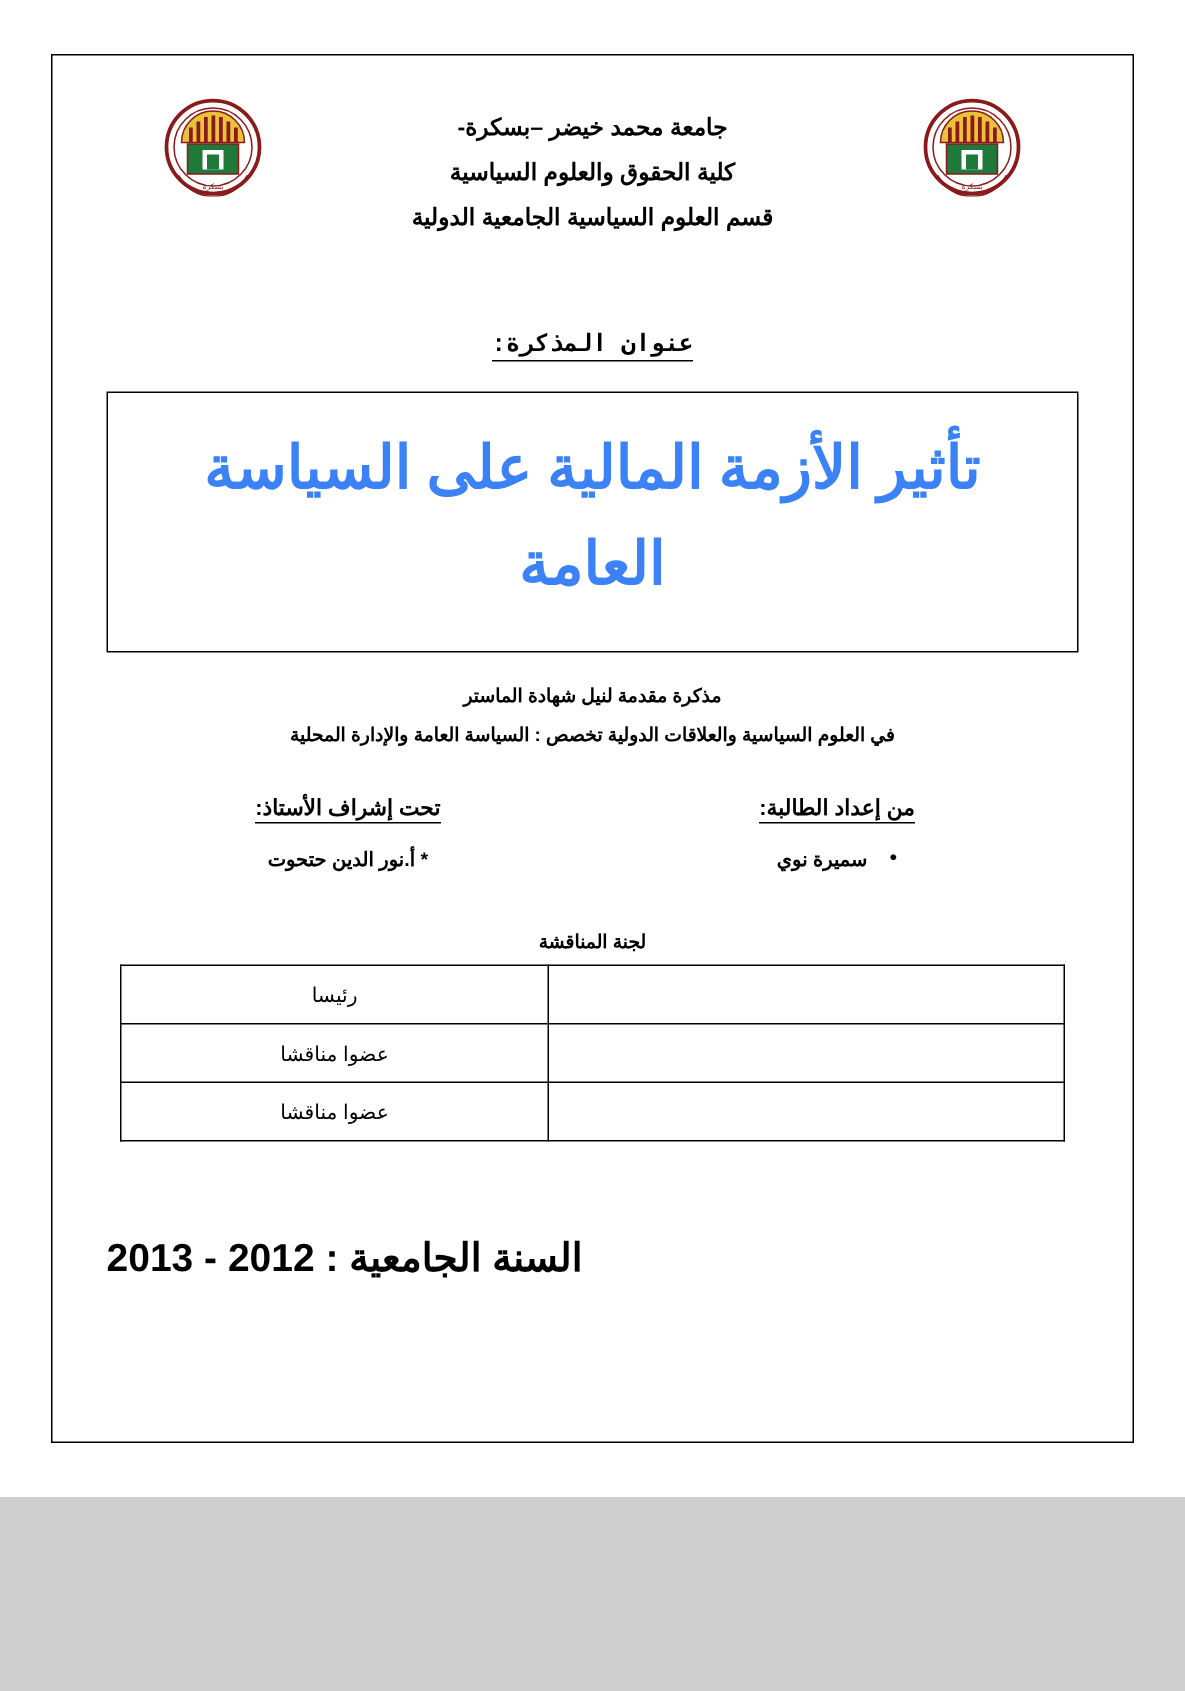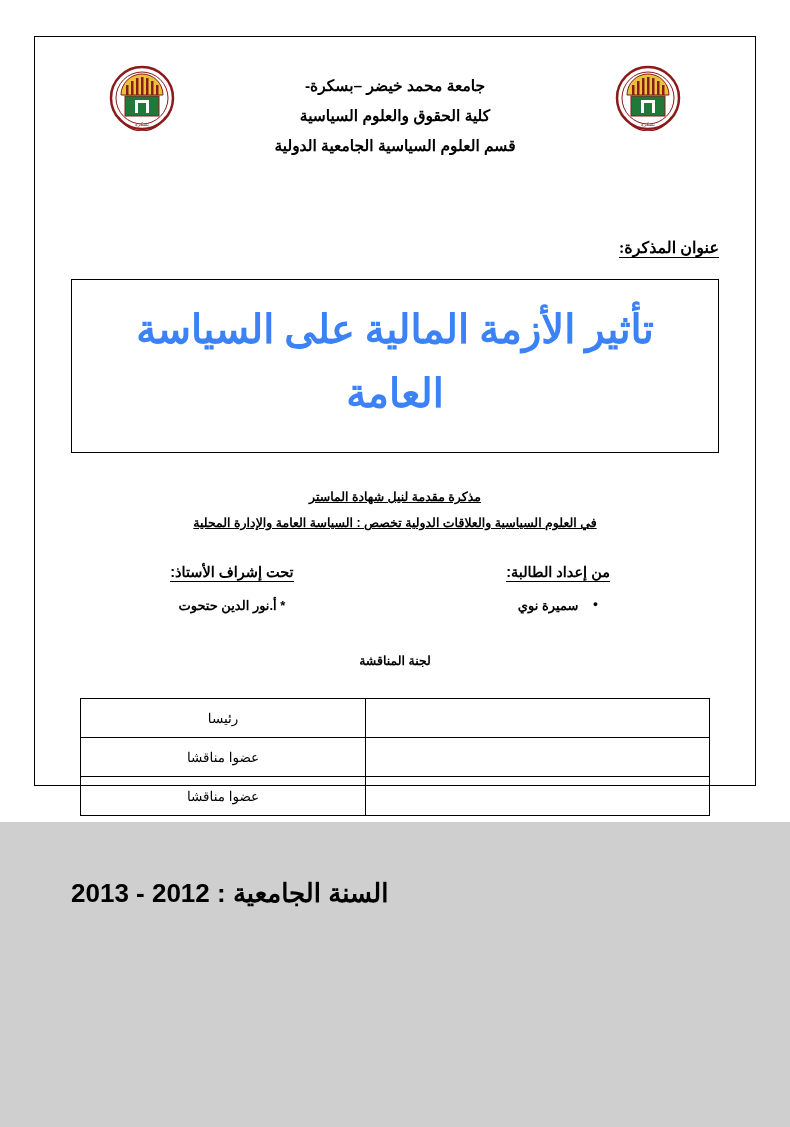--- a/index.html
+++ b/index.html
@@ -8,21 +8,21 @@
     background: #cfcfcf;
   }
   body {
     width: 790px;
     height: 1127px;
     font-family: "Liberation Serif", "DejaVu Serif", serif;
   }
   .page {
     position: relative;
     width: 790px;
-    height: 822px;
+    height: 998px;
     background: #ffffff;
     box-sizing: border-box;
   }
   .page-frame {
     position: absolute;
     top: 36px;
     right: 34px;
     left: 34px;
     bottom: 36px;
     border: 1px solid #000;
@@ -59,24 +59,25 @@
     top: 6px;
     width: 66px;
     height: 66px;
   }
   .logo.right { right: 38px; }
   .logo.left  { left: 38px; }
   .logo svg { display: block; }
 
   
   .title-label {
-    margin-top: 59px;
+    text-align: center;
+    margin-top: 40px;
     font-weight: bold;
     font-size: 16px;
-    font-family: Liberation Serif, serif;
+    font-family: Liberation Mono, monospace;
   }
   .title-label span {
     border-bottom: 1.5px solid #000;
     padding-bottom: 1px;
   }
 
   
   .title-box {
     margin-top: 22px;
     border: 1px solid #000;
@@ -87,22 +88,21 @@
     font-weight: bold;
     font-size: 40px;
     line-height: 1.6;
     color: #3b82f6;
     font-family: "Liberation Serif", serif;
   }
 
   
   .subtitle {
     text-align: center;
-    margin-top: 31px;
-    text-decoration: underline;
+    margin-top: 16px;
   }
   .subtitle div {
     font-weight: bold;
     font-size: 12.5px;
     line-height: 2.1;
     font-family: "Liberation Sans", sans-serif;
   }
 
   
   .people {
@@ -143,21 +143,21 @@
 
   
   .jury-label {
     text-align: center;
     margin-top: 40px;
     font-weight: bold;
     font-size: 12.5px;
     font-family: "Liberation Sans", sans-serif;
   }
   table.jury {
-    margin: 30px auto 0 auto;
+    margin: 8px auto 0 auto;
     border-collapse: collapse;
     width: 630px;
   }
   table.jury td {
     border: 1px solid #000;
     height: 36px;
     font-size: 13.5px;
     font-family: "Liberation Sans", sans-serif;
   }
   table.jury td.role {

